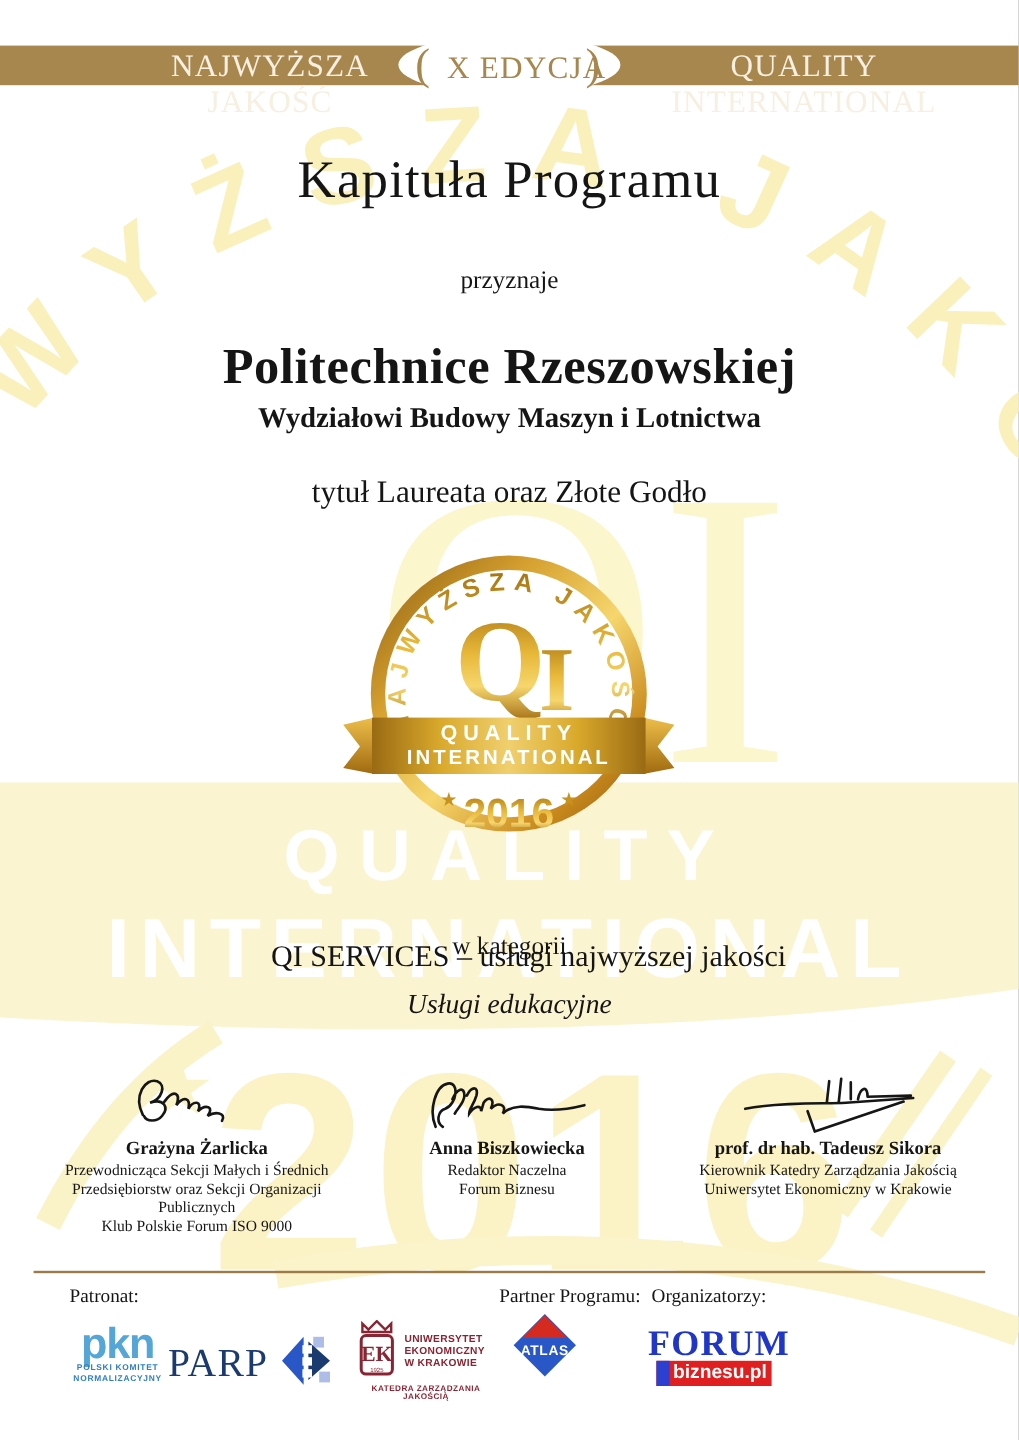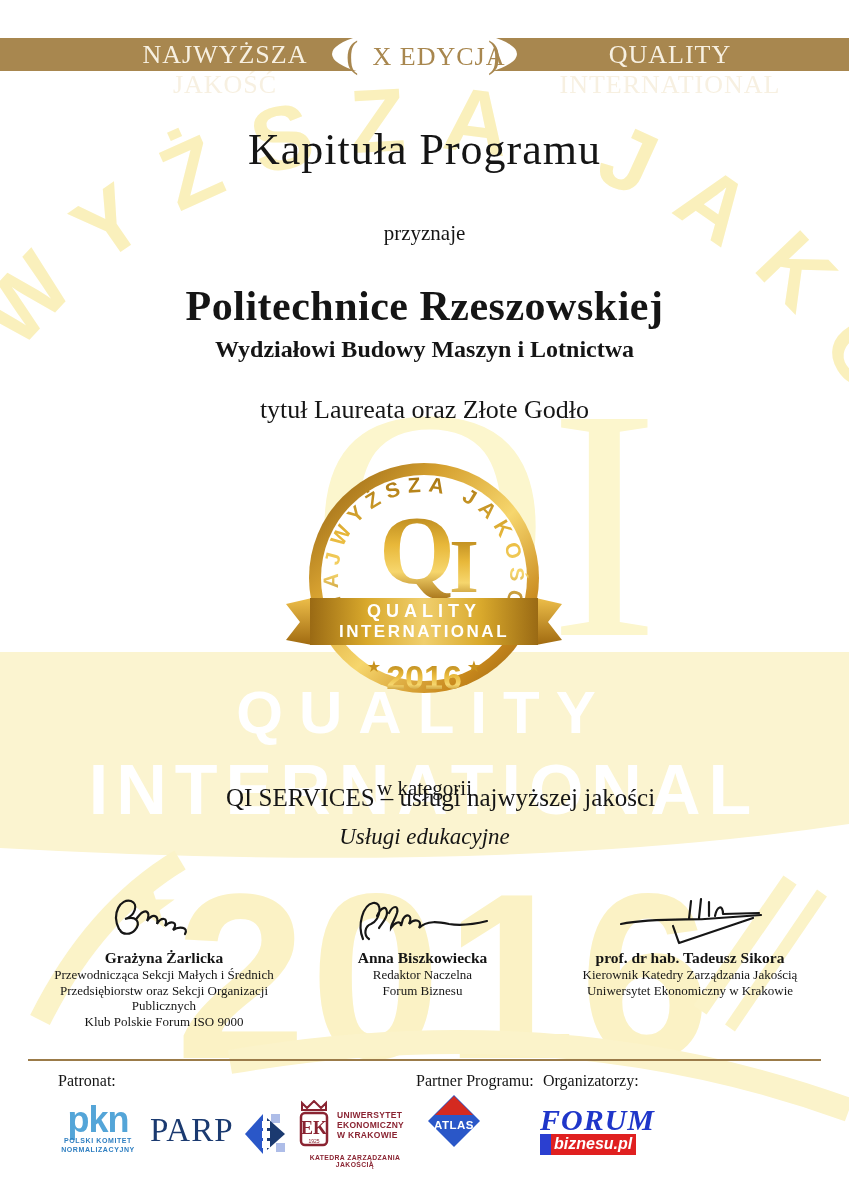--- a/index.html
+++ b/index.html
@@ -44,31 +44,31 @@
   .flabel{position:absolute;top:1072px;font-size:16px;z-index:2;}
   .flabel.patronat{left:58px;}
   .flabel.partner{left:416px;}
   .flabel.organizers{left:543px;}
   .logo{position:absolute;z-index:2;}
   
   .pkn{left:55px;top:1103px;width:86px;text-align:center;}
   .pkn-mono{font-family:"Liberation Sans",sans-serif;font-size:36px;font-weight:bold;color:#54a5d8;line-height:34px;letter-spacing:-1px;}
   .pkn-sub{font-family:"Liberation Sans",sans-serif;font-size:7px;font-weight:bold;color:#2f7fc1;letter-spacing:.6px;line-height:8.5px;}
   
-  .parp{left:150px;top:1112px;display:flex;align-items:flex-start;gap:9px;}
+  .parp{left:140px;top:1112px;display:flex;align-items:flex-end;gap:9px;}
   .parp-name{font-size:33px;color:#1b3a70;letter-spacing:1px;}
   
   .uek{left:296px;top:1100px;width:118px;}
   .uek-top{display:flex;align-items:center;gap:5px;}
   .uek-lines{font-family:"Liberation Sans",sans-serif;font-size:8.5px;font-weight:bold;color:#8a2432;line-height:10px;letter-spacing:.3px;}
   .uek-dept{font-family:"Liberation Sans",sans-serif;font-size:6.8px;font-weight:bold;color:#8a2432;letter-spacing:.4px;margin-top:4px;text-align:center;}
   
   .atlas{left:427px;top:1094px;}
   
-  .forum{left:540px;top:1106px;width:110px;font-style:italic;}
+  .forum{left:540px;top:1106px;width:110px;text-align:center;}
   .forum-name{font-size:30px;font-weight:bold;color:#1f36c9;letter-spacing:1px;line-height:28px;}
   .forum-box{position:relative;background:#e02020;color:#fff;font-family:"Liberation Sans",sans-serif;
     font-size:16px;font-weight:bold;padding:1px 4px 2px 14px;display:inline-block;line-height:18px;}
   .forum-box::before{content:"";position:absolute;left:0;top:0;bottom:0;width:11px;background:#2b3fd0;}
   .forum-box span{position:relative;}
   
   .biznes{left:650px;top:1110px;display:flex;align-items:center;gap:8px;}
   .biznes-ic{width:36px;height:36px;border-radius:7px;background:radial-gradient(circle at 35% 40%, #f07a6a 0%, #d93030 45%, #a80f18 100%);box-shadow:inset 0 0 0 2px #c01820;}
   .biznes-l1{font-size:15px;font-weight:bold;color:#7d2433;letter-spacing:1.5px;line-height:16px;}
   .biznes-l2{font-size:15px;font-weight:bold;color:#cf1f2f;letter-spacing:1.5px;line-height:16px;}

